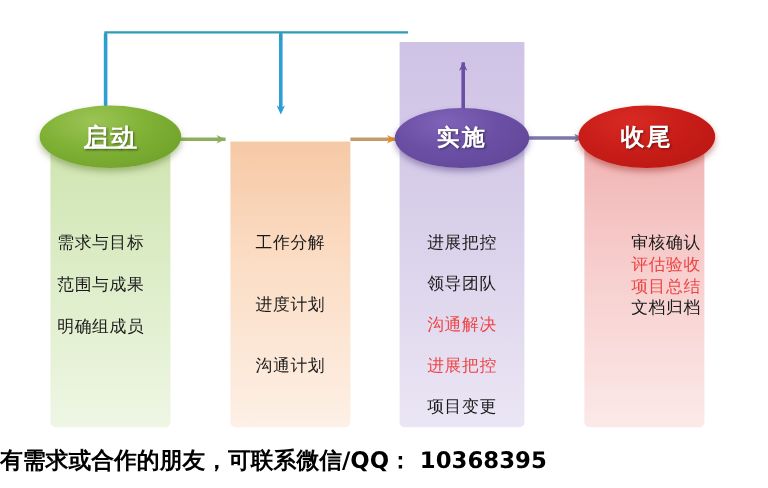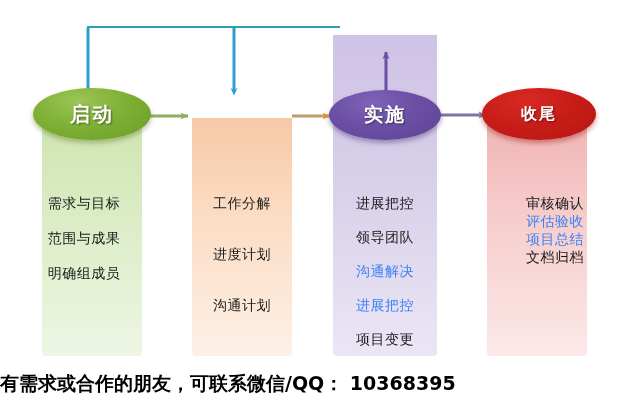--- a/index.html
+++ b/index.html
@@ -43,20 +43,21 @@
     align-items: center;
     justify-content: center;
     color: #ffffff;
     font-weight: bold;
     letter-spacing: 2px;
     text-shadow: 1px 1px 2px rgba(0,0,0,0.45);
   }
   .head.green {
     background: radial-gradient(ellipse at 38% 25%, #9cc455 0%, #7fb135 45%, #6a9a26 100%);
     box-shadow: 0 3px 5px rgba(90,120,40,0.45);
+    text-decoration: underline;
   }
   .head.orange {
     background: radial-gradient(ellipse at 38% 25%, #f0903a 0%, #e8781b 45%, #d96c10 100%);
     box-shadow: 0 3px 5px rgba(170,90,20,0.45);
   }
   .head.purple {
     background: radial-gradient(ellipse at 38% 25%, #7f63b8 0%, #6b4fa5 45%, #5d4494 100%);
     box-shadow: 0 3px 5px rgba(70,50,120,0.45);
   }
   .head.teal {
@@ -75,21 +76,21 @@
     flex-direction: column;
     align-items: center;
     color: #1a1a1a;
     font-size: 14px;
     line-height: 1;
   }
   .items .item {
     white-space: nowrap;
     letter-spacing: 0.5px;
   }
-  .items .item.hl { color: #3b82f6; }
+  .items .item.hl { color: #ef4444; }
   svg.overlay {
     position: absolute;
     left: 0;
     top: 0;
     width: 640px;
     height: 407px;
     overflow: visible;
   }
 
   
@@ -167,21 +168,21 @@
 
   <div class="head green" style="left:33px; top:88px; width:118px; height:52px; font-size:20px;">
     <span>启动</span>
   </div>
 
 
   <div class="head purple" style="left:329px; top:90px; width:112px; height:50px; font-size:19px;">
     <span>实施</span>
   </div>
 
-  <div class="head red" style="left:482px; top:88px; width:114px; height:52px; font-size:16px;">
+  <div class="head red" style="left:482px; top:88px; width:114px; height:52px; font-size:20px;">
     <span>收尾</span>
   </div>
 
 
   <div class="items" style="left:42px; top:196px; width:84px; gap:21px;justify-content:space-between;">
     <div class="item">需求与目标</div>
     <div class="item">范围与成果</div>
     <div class="item">明确组成员</div>
   </div>
 

